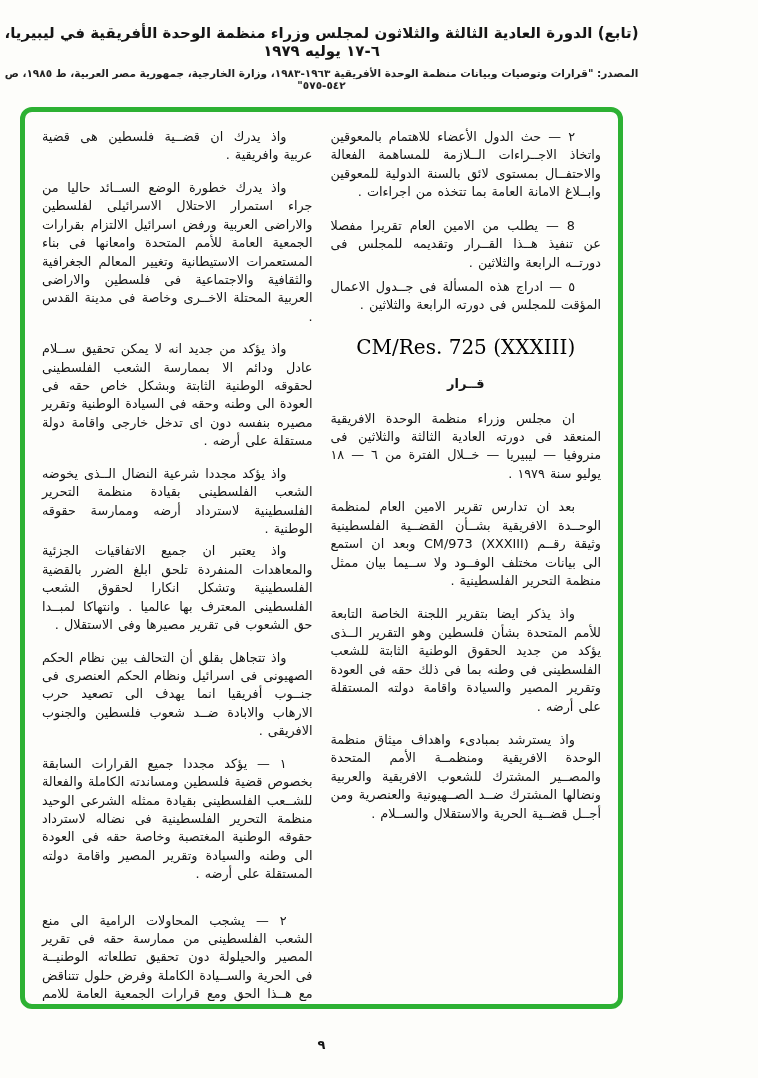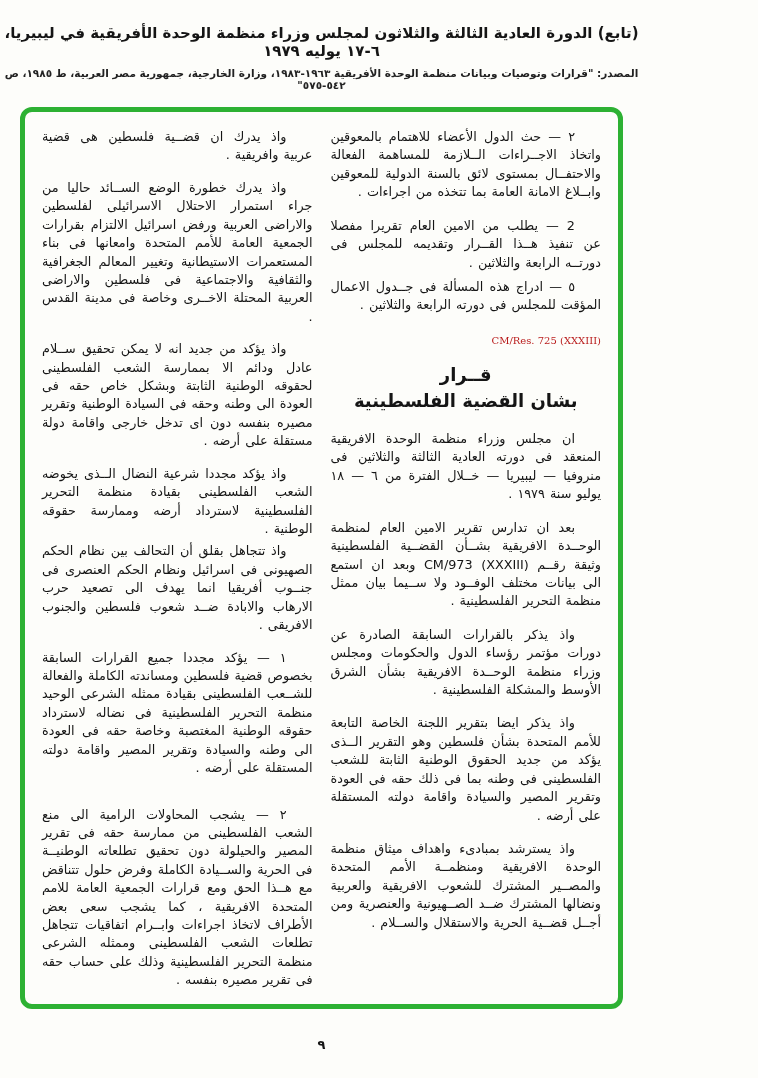--- a/index.html
+++ b/index.html
@@ -45,29 +45,29 @@
     font-weight: normal;
     line-height: 1.44;
     text-indent: 26px;
     margin-bottom: 9px;
     word-spacing: 1px;
   }
   .col-right p.body-par { margin-bottom: 15px; }
 
   .resolution-ref {
     direction: ltr;
-    text-align: right;
+    text-align: center;
     font-family: "DejaVu Serif", serif;
-    font-size: 10px;
+    font-size: 20px;
     margin: 20px 0 16px 0;
-    color: #b91c1c;
+    color: #000000;
   }
   .resolution-title {
     text-align: center;
-    font-size: 18px;
+    font-size: 13px;
     font-weight: bold;
     line-height: 1.45;
     margin-bottom: 16px;
   }
 
   .page-number {
     position: absolute;
     bottom: 26px; left: 0; right: 0;
     text-align: center;
     font-size: 13px;
@@ -82,43 +82,42 @@
   <div class="page-header">
     <div class="header-line1">(تابع) الدورة العادية الثالثة والثلاثون لمجلس وزراء منظمة الوحدة الأفريقية في ليبيريا، ٦-١٧ يوليه ١٩٧٩</div>
     <div class="header-line2">المصدر: "قرارات وتوصيات وبيانات منظمة الوحدة الأفريقية ١٩٦٣-١٩٨٣، وزارة الخارجية، جمهورية مصر العربية، ط ١٩٨٥، ص ٥٤٢-٥٧٥"</div>
   </div>
 
   <div class="content-box" style="border-color: rgb(45, 177, 51);">
     <div class="columns">
 
       <div class="col col-right">
         <p class="body-par">٢ — حث الدول الأعضاء للاهتمام بالمعوقين واتخاذ الاجــراءات الــلازمة للمساهمة الفعالة والاحتفــال بمستوى لائق بالسنة الدولية للمعوقين وابــلاغ الامانة العامة بما تتخذه من اجراءات .</p>
-        <p class="body-par" style="margin-bottom:6px">2 — يطلب من الامين العام تقريرا مفصلا عن تنفيذ هــذا القــرار وتقديمه للمجلس فى دورتــه الرابعة والثلاثين .</p>
+        <p class="body-par" style="margin-bottom:6px">8 — يطلب من الامين العام تقريرا مفصلا عن تنفيذ هــذا القــرار وتقديمه للمجلس فى دورتــه الرابعة والثلاثين .</p>
         <p class="body-par">٥ — ادراج هذه المسألة فى جــدول الاعمال المؤقت للمجلس فى دورته الرابعة والثلاثين .</p>
 
         <div class="resolution-ref">CM/Res. 725 (XXXIII)</div>
 
         <div class="resolution-title">
           <div>قــرار</div>
-          <div>بشان القضية الفلسطينية</div>
         </div>
 
         <p class="body-par">ان مجلس وزراء منظمة الوحدة الافريقية المنعقد فى دورته العادية الثالثة والثلاثين فى منروفيا — ليبيريا — خــلال الفترة من ٦ — ١٨ يوليو سنة ١٩٧٩ .</p>
         <p class="body-par">بعد ان تدارس تقرير الامين العام لمنظمة الوحــدة الافريقية بشــأن القضــية الفلسطينية وثيقة رقــم CM/973 (XXXIII) وبعد ان استمع الى بيانات مختلف الوفــود ولا ســيما بيان ممثل منظمة التحرير الفلسطينية .</p>
-        <p class="body-par">واذ يذكر بالقرارات السابقة الصادرة عن دورات مؤتمر رؤساء الدول والحكومات ومجلس وزراء منظمة الوحــدة الافريقية بشأن الشرق الأوسط والمشكلة الفلسطينية .</p>
         <p class="body-par">واذ يذكر ايضا بتقرير اللجنة الخاصة التابعة للأمم المتحدة بشأن فلسطين وهو التقرير الــذى يؤكد من جديد الحقوق الوطنية الثابتة للشعب الفلسطينى فى وطنه بما فى ذلك حقه فى العودة وتقرير المصير والسيادة واقامة دولته المستقلة على أرضه .</p>
         <p class="body-par">واذ يسترشد بمبادىء واهداف ميثاق منظمة الوحدة الافريقية ومنظمــة الأمم المتحدة والمصــير المشترك للشعوب الافريقية والعربية ونضالها المشترك ضــد الصــهيونية والعنصرية ومن أجــل قضــية الحرية والاستقلال والســلام .</p>
 
       </div>
 
       <div class="col col-left">
         <p class="body-par" style="margin-bottom:14px">واذ يدرك ان قضــية فلسطين هى قضية عربية وافريقية .</p>
         <p class="body-par" style="margin-bottom:14px">واذ يدرك خطورة الوضع الســائد حاليا من جراء استمرار الاحتلال الاسرائيلى لفلسطين والاراضى العربية ورفض اسرائيل الالتزام بقرارات الجمعية العامة للأمم المتحدة وامعانها فى بناء المستعمرات الاستيطانية وتغيير المعالم الجغرافية والثقافية والاجتماعية فى فلسطين والاراضى العربية المحتلة الاخــرى وخاصة فى مدينة القدس .</p>
         <p class="body-par" style="margin-bottom:14px">واذ يؤكد من جديد انه لا يمكن تحقيق ســلام عادل ودائم الا بممارسة الشعب الفلسطينى لحقوقه الوطنية الثابتة وبشكل خاص حقه فى العودة الى وطنه وحقه فى السيادة الوطنية وتقرير مصيره بنفسه دون اى تدخل خارجى واقامة دولة مستقلة على أرضه .</p>
         <p class="body-par" style="margin-bottom:4px">واذ يؤكد مجددا شرعية النضال الــذى يخوضه الشعب الفلسطينى بقيادة منظمة التحرير الفلسطينية لاسترداد أرضه وممارسة حقوقه الوطنية .</p>
+        <p class="body-par" style="margin-bottom:14px">واذ يعتبر ان جميع الاتفاقيات الجزئية والمعاهدات المنفردة تلحق ابلغ الضرر بالقضية الفلسطينية وتشكل انكارا لحقوق الشعب الفلسطينى المعترف بها عالميا . وانتهاكا لمبــدا حق الشعوب فى تقرير مصيرها وفى الاستقلال .</p>
         <p class="body-par" style="margin-bottom:14px">واذ تتجاهل بقلق أن التحالف بين نظام الحكم الصهيونى فى اسرائيل ونظام الحكم العنصرى فى جنــوب أفريقيا انما يهدف الى تصعيد حرب الارهاب والابادة ضــد شعوب فلسطين والجنوب الافريقى .</p>
         <p class="body-par" style="margin-bottom:28px">١ — يؤكد مجددا جميع القرارات السابقة بخصوص قضية فلسطين ومساندته الكاملة والفعالة للشــعب الفلسطينى بقيادة ممثله الشرعى الوحيد منظمة التحرير الفلسطينية فى نضاله لاسترداد حقوقه الوطنية المغتصبة وخاصة حقه فى العودة الى وطنه والسيادة وتقرير المصير واقامة دولته المستقلة على أرضه .</p>
         <p class="body-par" style="margin-bottom:6px">٢ — يشجب المحاولات الرامية الى منع الشعب الفلسطينى من ممارسة حقه فى تقرير المصير والحيلولة دون تحقيق تطلعاته الوطنيــة فى الحرية والســيادة الكاملة وفرض حلول تتناقض مع هــذا الحق ومع قرارات الجمعية العامة للامم المتحدة الافريقية ، كما يشجب سعى بعض الأطراف لاتخاذ اجراءات وابــرام اتفاقيات تتجاهل تطلعات الشعب الفلسطينى وممثله الشرعى منظمة التحرير الفلسطينية وذلك على حساب حقه فى تقرير مصيره بنفسه .</p>
 
       </div>
 
     </div>
   </div>
 
   <div class="page-number">٩</div>

